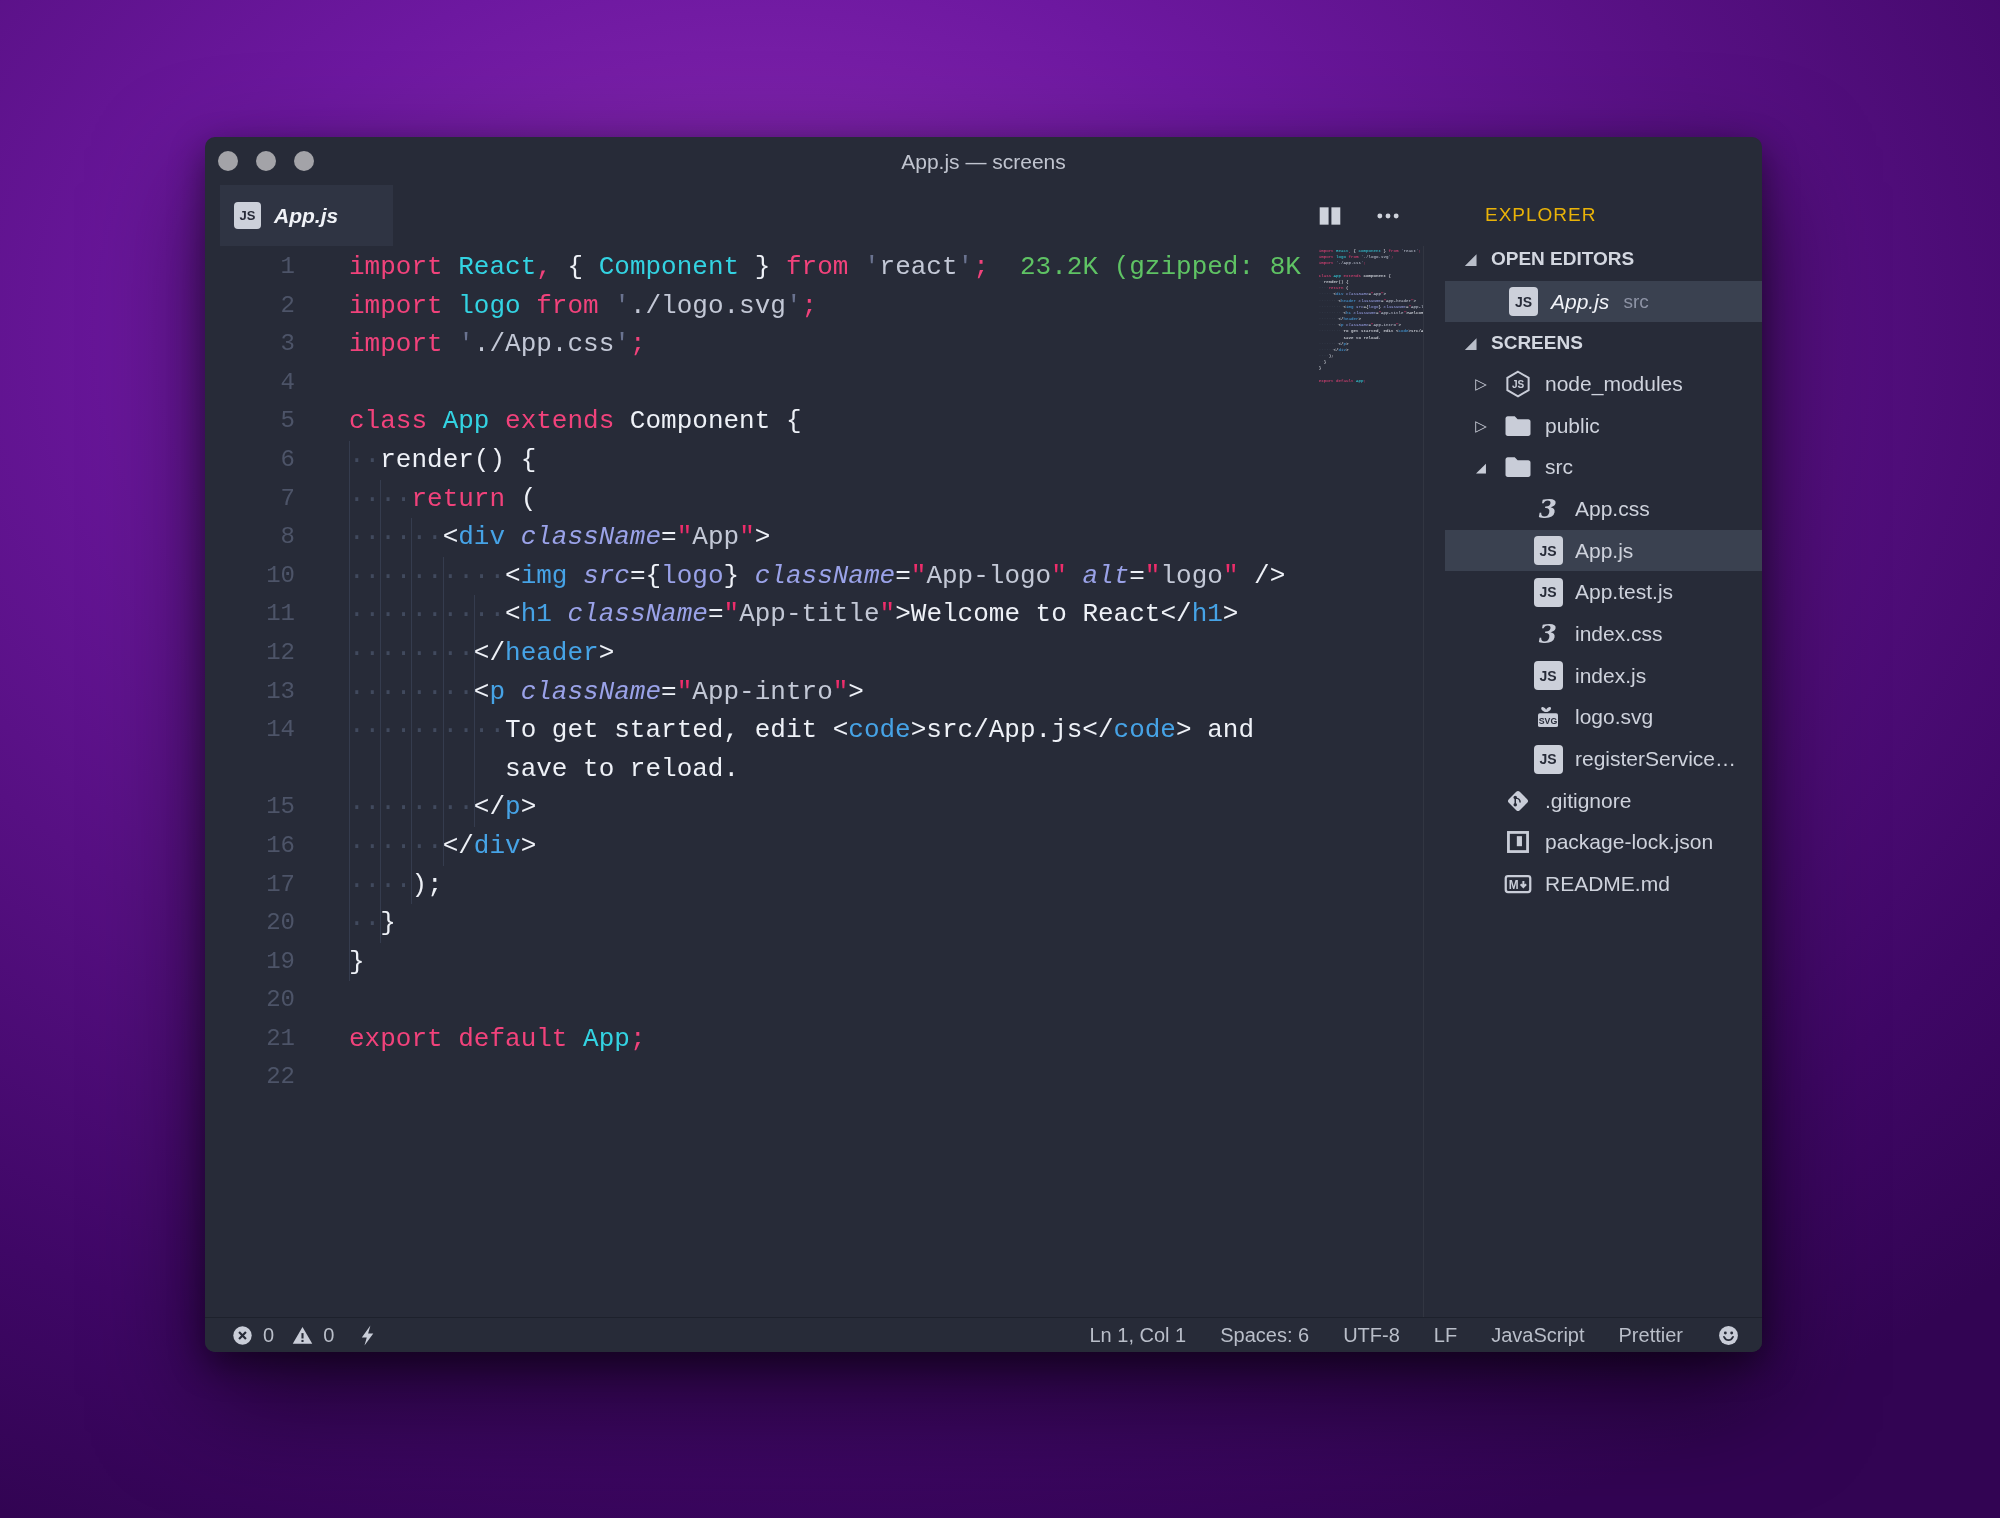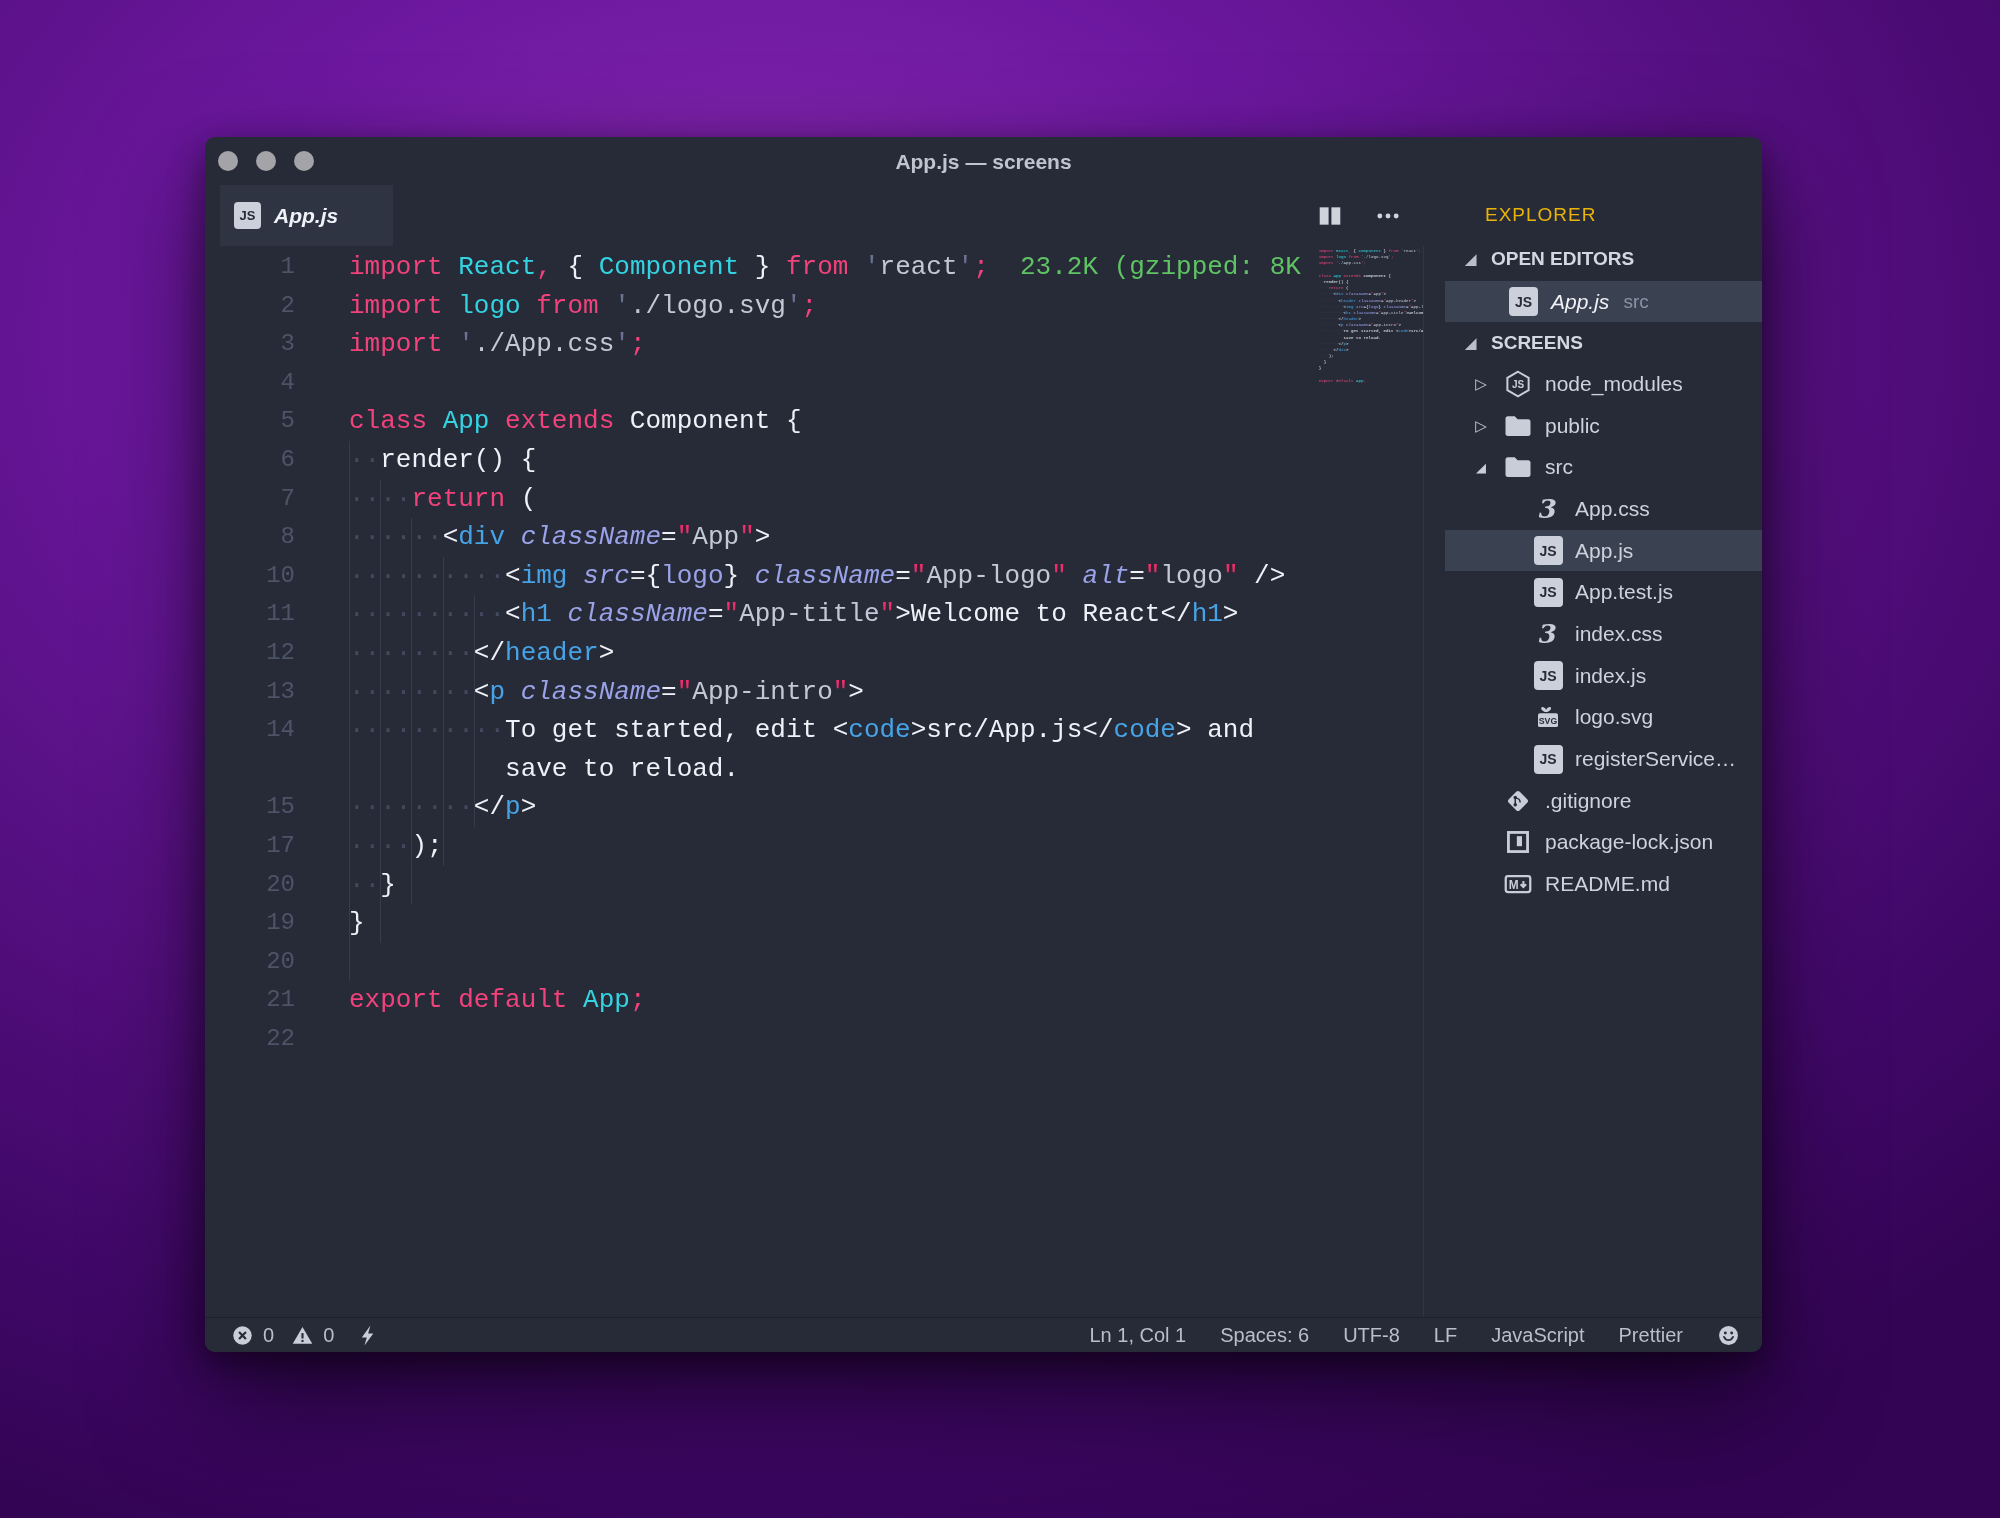--- a/index.html
+++ b/index.html
@@ -4,21 +4,21 @@
 <style>
   html,body{margin:0;padding:0;width:2000px;height:1518px;overflow:hidden;
     font-family:"Liberation Sans",sans-serif;}
   body{background:radial-gradient(1800px 1300px at 38% 22%, #8a2ab2 0%, #6d18a0 30%, #571083 55%, #3f0766 82%, #320453 100%);}
 
   .window{position:absolute;left:205px;top:137px;width:1557px;height:1215px;
     background:#272b38;border-radius:10px;
     box-shadow:0 45px 110px rgba(0,0,0,.55),0 12px 35px rgba(0,0,0,.45);}
 
   
-  .titlebar{position:absolute;top:0;left:0;right:0;height:48px;font-weight:bold;}
+  .titlebar{position:absolute;top:0;left:0;right:0;height:48px;}
   .lights{position:absolute;left:13px;top:14px;display:flex;gap:18px;}
   .light{width:20px;height:20px;border-radius:50%;background:#a3a3a8;}
   .wtitle{position:absolute;left:0;right:0;top:0;height:48px;line-height:50px;
     text-align:center;color:#c0c4cf;font-size:21px;}
 
   
   .tabstrip{position:absolute;top:48px;left:0;width:1240px;height:61px;background:#272b38;}
   .tab{position:absolute;left:15px;top:0;width:173px;height:61px;background:#2f3443;
     display:flex;align-items:center;padding-left:14px;box-sizing:border-box;}
   .jsbadge{width:27px;height:27px;border-radius:4px;background:#ccd0da;color:#272b38;
@@ -120,20 +120,21 @@
         <div class="row"><span class="ln">6</span><span class="cl"><span class="tk-ws">··</span><span class="tk-w">render() {</span></span></div>
         <div class="row"><span class="ln">7</span><span class="cl"><span class="tk-ws">····</span><span class="tk-k">return</span><span class="tk-w"> (</span></span></div>
         <div class="row"><span class="ln">8</span><span class="cl"><span class="tk-ws">······</span><span class="tk-w">&lt;</span><span class="tk-b">div</span><span class="tk-w"> </span><span class="tk-a">className</span><span class="tk-w">=</span><span class="tk-q">"</span><span class="tk-s">App</span><span class="tk-q">"</span><span class="tk-w">&gt;</span></span></div>
         <div class="row"><span class="ln">10</span><span class="cl"><span class="tk-ws">··········</span><span class="tk-w">&lt;</span><span class="tk-b">img</span><span class="tk-w"> </span><span class="tk-a">src</span><span class="tk-w">={</span><span class="tk-v">logo</span><span class="tk-w">} </span><span class="tk-a">className</span><span class="tk-w">=</span><span class="tk-q">"</span><span class="tk-s">App-logo</span><span class="tk-q">"</span><span class="tk-w"> </span><span class="tk-a">alt</span><span class="tk-w">=</span><span class="tk-q">"</span><span class="tk-s">logo</span><span class="tk-q">"</span><span class="tk-w"> /&gt;</span></span></div>
         <div class="row"><span class="ln">11</span><span class="cl"><span class="tk-ws">··········</span><span class="tk-w">&lt;</span><span class="tk-b">h1</span><span class="tk-w"> </span><span class="tk-a">className</span><span class="tk-w">=</span><span class="tk-q">"</span><span class="tk-s">App-title</span><span class="tk-q">"</span><span class="tk-w">&gt;Welcome to React&lt;/</span><span class="tk-b">h1</span><span class="tk-w">&gt;</span></span></div>
         <div class="row"><span class="ln">12</span><span class="cl"><span class="tk-ws">········</span><span class="tk-w">&lt;/</span><span class="tk-b">header</span><span class="tk-w">&gt;</span></span></div>
         <div class="row"><span class="ln">13</span><span class="cl"><span class="tk-ws">········</span><span class="tk-w">&lt;</span><span class="tk-b">p</span><span class="tk-w"> </span><span class="tk-a">className</span><span class="tk-w">=</span><span class="tk-q">"</span><span class="tk-s">App-intro</span><span class="tk-q">"</span><span class="tk-w">&gt;</span></span></div>
         <div class="row"><span class="ln">14</span><span class="cl"><span class="tk-ws">··········</span><span class="tk-w">To get started, edit &lt;</span><span class="tk-b">code</span><span class="tk-w">&gt;src/App.js&lt;/</span><span class="tk-b">code</span><span class="tk-w">&gt; and</span></span></div>
         <div class="row"><span class="ln"></span><span class="cl"><span>          </span><span class="tk-w">save to reload.</span></span></div>
         <div class="row"><span class="ln">15</span><span class="cl"><span class="tk-ws">········</span><span class="tk-w">&lt;/</span><span class="tk-b">p</span><span class="tk-w">&gt;</span></span></div>
+        <div class="row"><span class="ln">16</span><span class="cl"><span class="tk-ws">······</span><span class="tk-w">&lt;/</span><span class="tk-b">div</span><span class="tk-w">&gt;</span></span></div>
         <div class="row"><span class="ln">17</span><span class="cl"><span class="tk-ws">····</span><span class="tk-w">);</span></span></div>
         <div class="row"><span class="ln">20</span><span class="cl"><span class="tk-ws">··</span><span class="tk-w">}</span></span></div>
         <div class="row"><span class="ln">19</span><span class="cl"><span class="tk-w">}</span></span></div>
         <div class="row"><span class="ln">20</span><span class="cl"></span></div>
         <div class="row"><span class="ln">21</span><span class="cl"><span class="tk-k">export</span><span class="tk-w"> </span><span class="tk-k">default</span><span class="tk-w"> </span><span class="tk-c">App</span><span class="tk-k">;</span></span></div>
         <div class="row"><span class="ln">22</span><span class="cl"></span></div>
       </div>
     <div id="guides">
         <div class="guide" style="left:144px;top:195px;height:540.4px"></div>
         <div class="guide" style="left:175.2px;top:233.60000000000002px;height:463.20000000000005px"></div>

